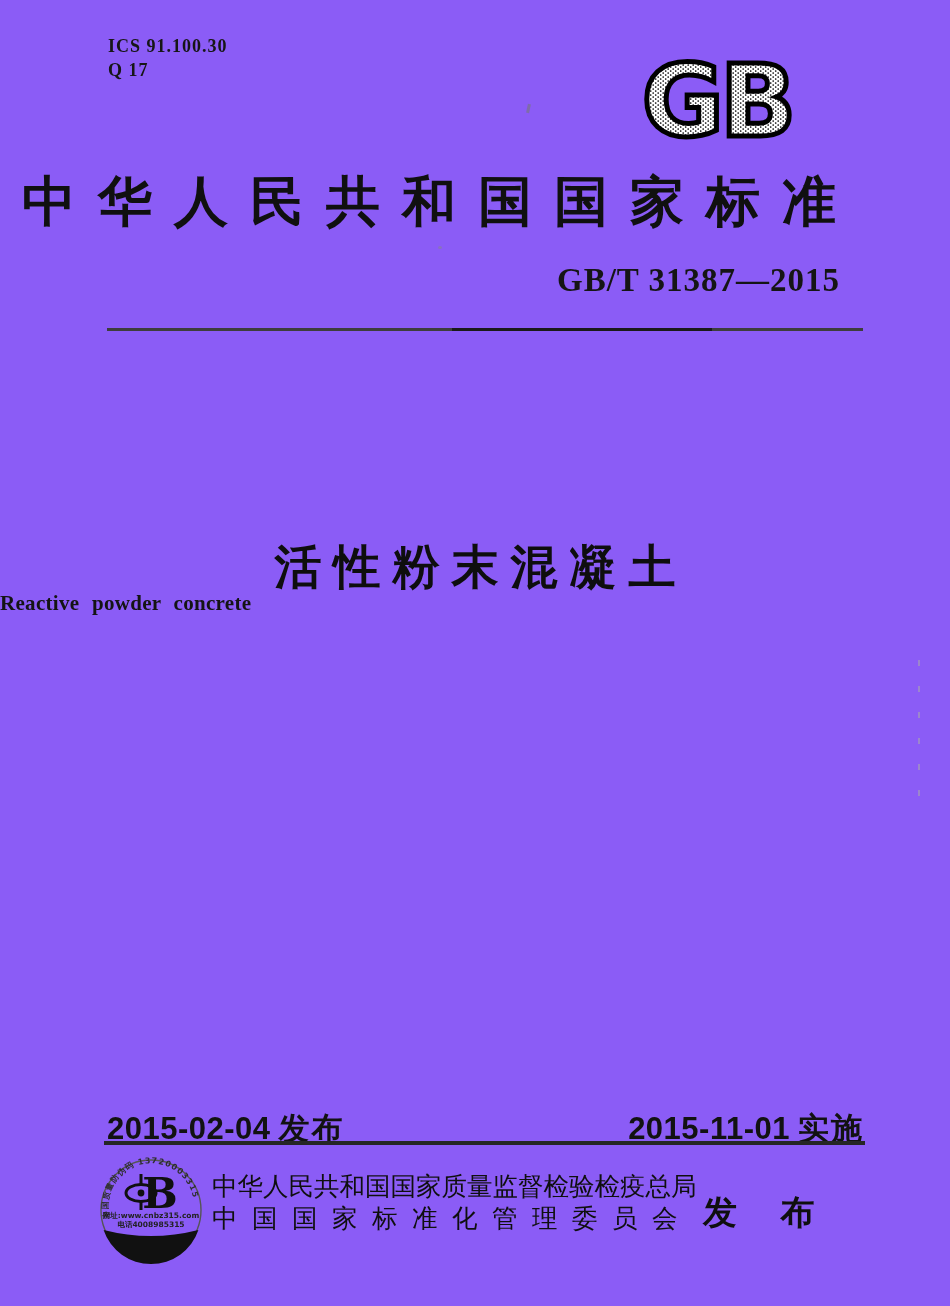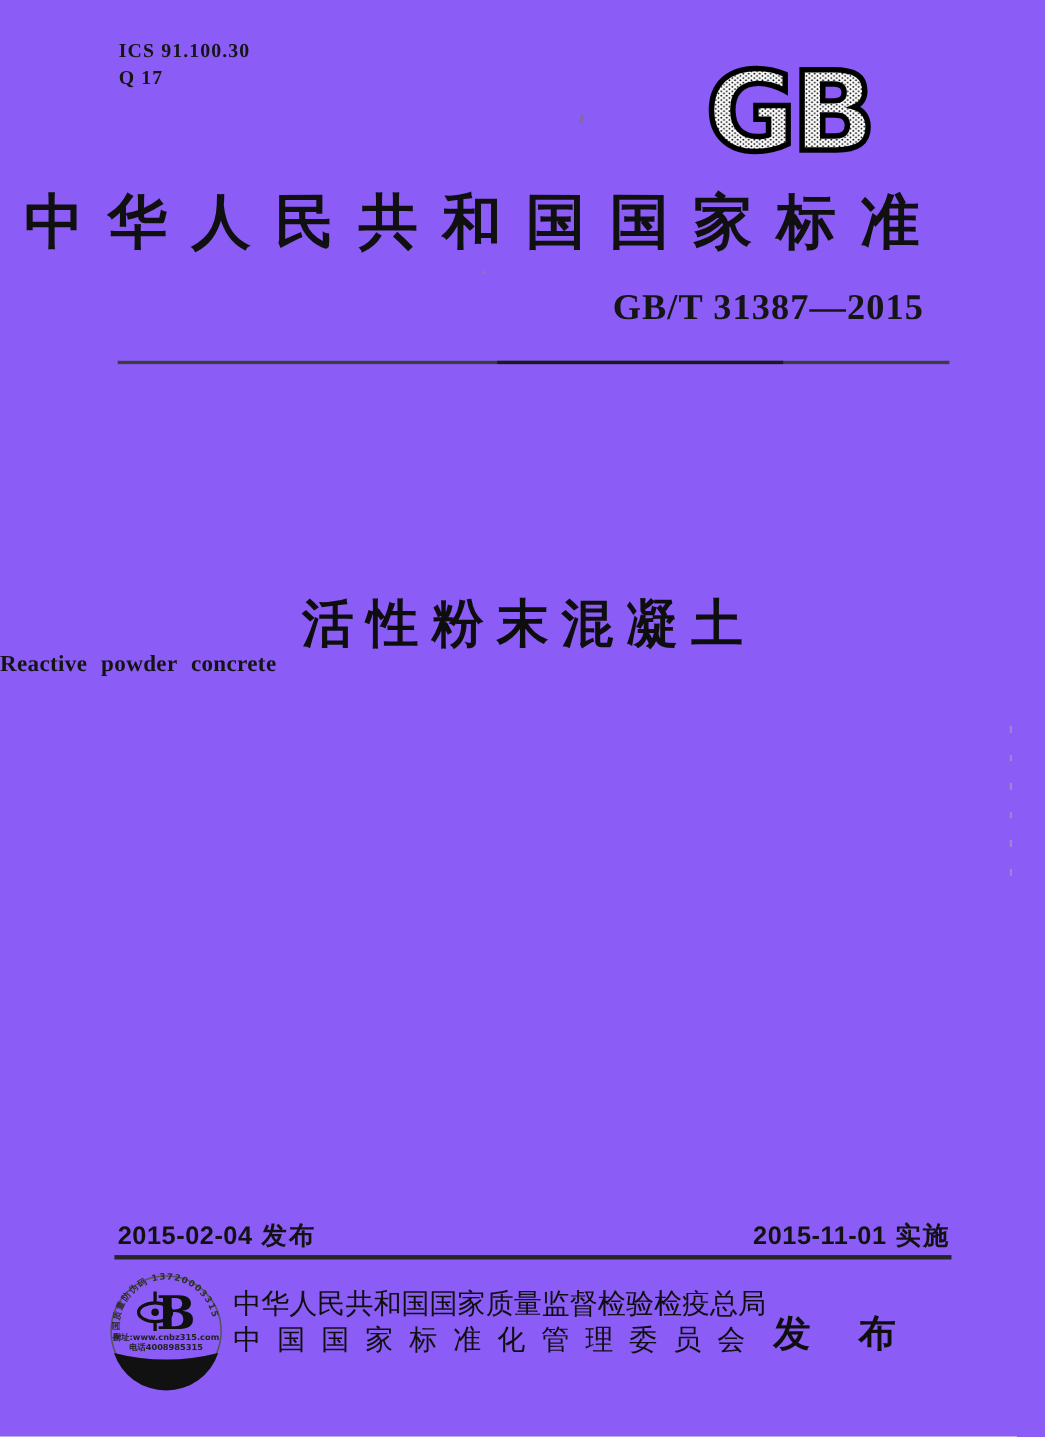--- a/index.html
+++ b/index.html
@@ -59,21 +59,21 @@
     position:absolute;left:0;top:591px;width:100%;
     text-align:left;
     font-family:var(--serif);font-weight:bold;
     font-size:21px;letter-spacing:0.3px;word-spacing:7px;
     color:#141414;
   }
   
   .dates-row{
     position:absolute;left:107px;top:1108px;width:757px;
     display:flex;justify-content:space-between;align-items:baseline;
-    font-family:var(--sans);font-weight:bold;font-size:23px;
+    font-family:var(--sans);font-weight:bold;font-size:31px;
     color:#121212;white-space:nowrap;
   }
   .dates-row .date-num{letter-spacing:0.5px;}
   .dates-row .date-label{margin-left:8px;letter-spacing:2px;}
   .rule-bottom{
     position:absolute;left:104px;top:1141px;width:761px;height:3.5px;
     background:#262626;
   }
   
   .seal{position:absolute;left:94px;top:1150px;width:114px;height:122px;}

